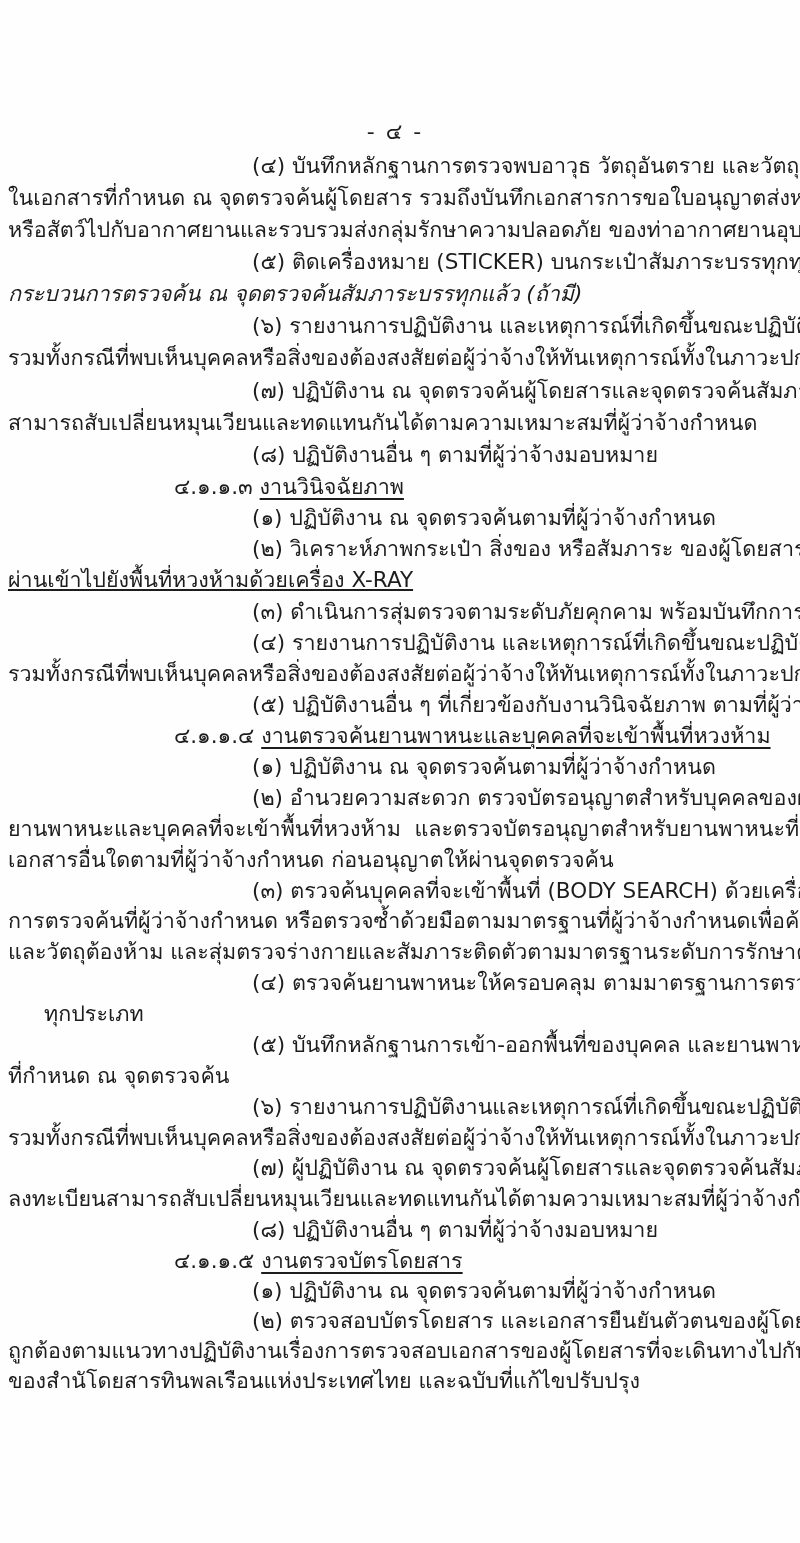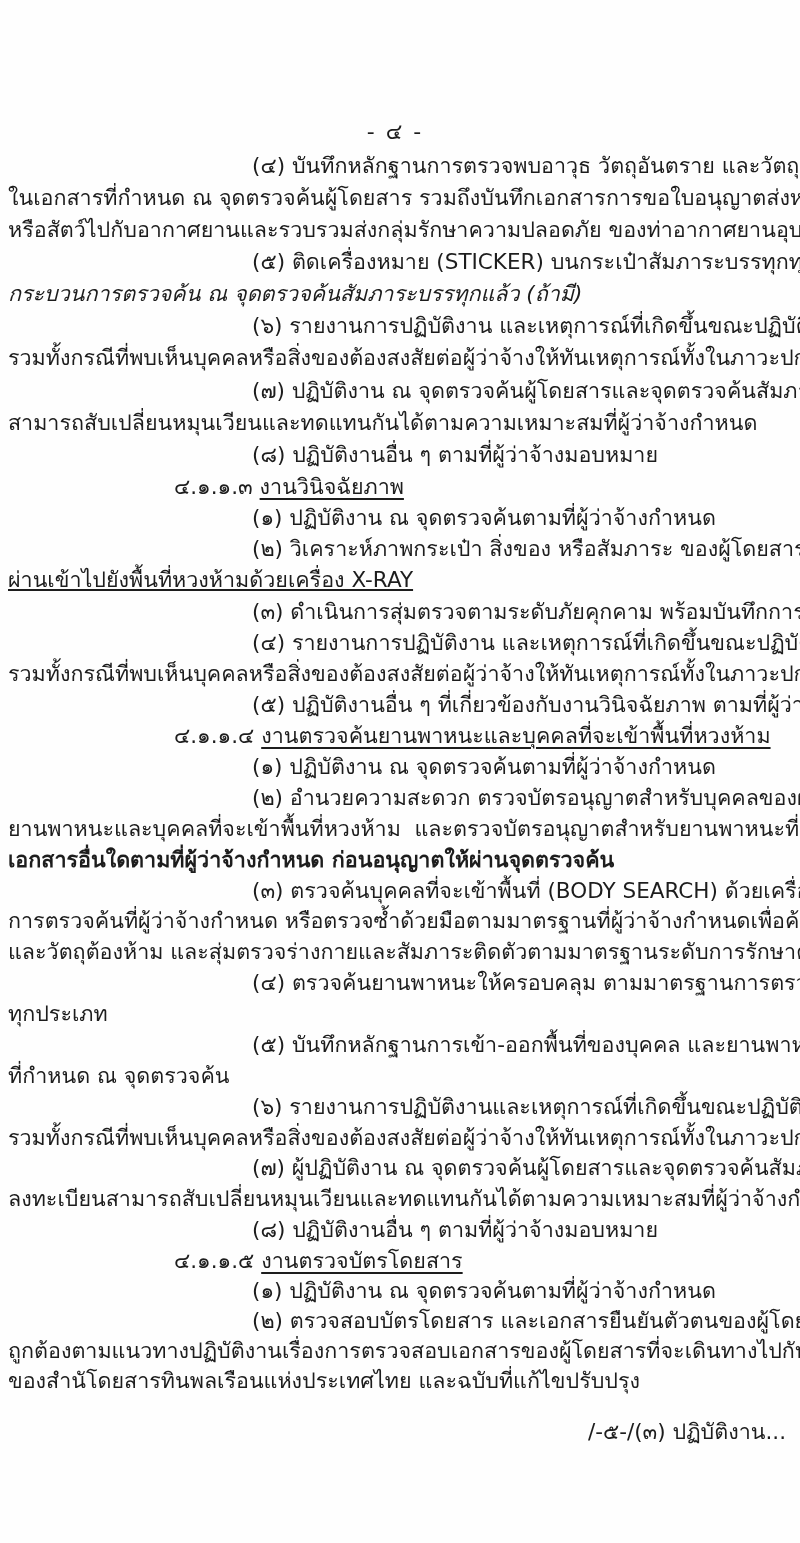--- a/index.html
+++ b/index.html
@@ -74,34 +74,33 @@
       <div class="line item" style="top: 535px;">(๒) วิเคราะห์ภาพกระเป๋า สิ่งของ หรือสัมภาระ ของผู้โดยสาร บุคคลที่</div>
       <div class="line flush" style="top: 566px; text-decoration: underline;">ผ่านเข้าไปยังพื้นที่หวงห้ามด้วยเครื่อง X-RAY</div>
       <div class="line item" style="top: 598px;">(๓) ดำเนินการสุ่มตรวจตามระดับภัยคุกคาม พร้อมบันทึกการสุ่มตรวจ</div>
       <div class="line item" style="top: 629px;">(๔) รายงานการปฏิบัติงาน และเหตุการณ์ที่เกิดขึ้นขณะปฏิบัติหน้าที่</div>
       <div class="line flush" style="top: 660px;">รวมทั้งกรณีที่พบเห็นบุคคลหรือสิ่งของต้องสงสัยต่อผู้ว่าจ้างให้ทันเหตุการณ์ทั้งในภาวะปกติและภาวะฉุกเฉิน</div>
       <div class="line item" style="top: 691px;">(๕) ปฏิบัติงานอื่น ๆ ที่เกี่ยวข้องกับงานวินิจฉัยภาพ ตามที่ผู้ว่าจ้างมอบหมาย</div>
       <div class="line section" style="top: 722px; text-align: center;"><span>๔.๑.๑.๔ </span><span class="sectitle">งานตรวจค้นยานพาหนะและบุคคลที่จะเข้าพื้นที่หวงห้าม</span></div>
       <div class="line item" style="top: 753px;">(๑) ปฏิบัติงาน ณ จุดตรวจค้นตามที่ผู้ว่าจ้างกำหนด</div>
       <div class="line item" style="top: 784px;">(๒) อำนวยความสะดวก ตรวจบัตรอนุญาตสำหรับบุคคลของผู้ขับขี่</div>
       <div class="line flush" style="top: 815px;">ยานพาหนะและบุคคลที่จะเข้าพื้นที่หวงห้าม  และตรวจบัตรอนุญาตสำหรับยานพาหนะที่ออกโดยผู้ว่าจ้างหรือ</div>
-      <div class="line flush" style="top: 846px; font-weight: bold;">เอกสารอื่นใดตามที่ผู้ว่าจ้างกำหนด ก่อนอนุญาตให้ผ่านจุดตรวจค้น</div>
+      <div class="line flush" style="top: 846px;">เอกสารอื่นใดตามที่ผู้ว่าจ้างกำหนด ก่อนอนุญาตให้ผ่านจุดตรวจค้น</div>
       <div class="line item" style="top: 877px;">(๓) ตรวจค้นบุคคลที่จะเข้าพื้นที่ (BODY SEARCH) ด้วยเครื่องมืออุปกรณ์</div>
       <div class="line flush" style="top: 907px;">การตรวจค้นที่ผู้ว่าจ้างกำหนด หรือตรวจซ้ำด้วยมือตามมาตรฐานที่ผู้ว่าจ้างกำหนดเพื่อค้นหาอาวุธวัตถุอันตราย</div>
       <div class="line flush" style="top: 938px;">และวัตถุต้องห้าม และสุ่มตรวจร่างกายและสัมภาระติดตัวตามมาตรฐานระดับการรักษาความปลอดภัย</div>
       <div class="line item" style="top: 969px;">(๔) ตรวจค้นยานพาหนะให้ครอบคลุม ตามมาตรฐานการตรวจค้นยานพาหนะ</div>
-      <div class="line flush" style="top: 1000px;">ทุกประเภท</div>
+      <div class="line flush" style="top: 1000px; margin-left: 36px;">ทุกประเภท</div>
       <div class="line item" style="top: 1031px;">(๕) บันทึกหลักฐานการเข้า-ออกพื้นที่ของบุคคล และยานพาหนะ ในเอกสาร</div>
       <div class="line flush" style="top: 1062px;">ที่กำหนด ณ จุดตรวจค้น</div>
       <div class="line item" style="top: 1093px;">(๖) รายงานการปฏิบัติงานและเหตุการณ์ที่เกิดขึ้นขณะปฏิบัติหน้าที่</div>
       <div class="line flush" style="top: 1124px;">รวมทั้งกรณีที่พบเห็นบุคคลหรือสิ่งของต้องสงสัยต่อผู้ว่าจ้างให้ทันเหตุการณ์ทั้งในภาวะปกติและภาวะฉุกเฉิน</div>
       <div class="line item" style="top: 1154px;">(๗) ผู้ปฏิบัติงาน ณ จุดตรวจค้นผู้โดยสารและจุดตรวจค้นสัมภาระ</div>
       <div class="line flush" style="top: 1185px;">ลงทะเบียนสามารถสับเปลี่ยนหมุนเวียนและทดแทนกันได้ตามความเหมาะสมที่ผู้ว่าจ้างกำหนด</div>
       <div class="line item" style="top: 1216px;">(๘) ปฏิบัติงานอื่น ๆ ตามที่ผู้ว่าจ้างมอบหมาย</div>
       <div class="line section" style="top: 1247px;"><span>๔.๑.๑.๕ </span><span class="sectitle">งานตรวจบัตรโดยสาร</span></div>
       <div class="line item" style="top: 1277px;">(๑) ปฏิบัติงาน ณ จุดตรวจค้นตามที่ผู้ว่าจ้างกำหนด</div>
       <div class="line item" style="top: 1307px;">(๒) ตรวจสอบบัตรโดยสาร และเอกสารยืนยันตัวตนของผู้โดยสารให้</div>
       <div class="line flush" style="top: 1337px;">ถูกต้องตามแนวทางปฏิบัติงานเรื่องการตรวจสอบเอกสารของผู้โดยสารที่จะเดินทางไปกับอากาศยาน</div>
       <div class="line flush" style="top: 1367px;">ของสำนัโดยสารทินพลเรือนแห่งประเทศไทย และฉบับที่แก้ไขปรับปรุง</div>
     </div>
 
-  <div class="footer">/-๕-/(๓) ปฏิบัติงาน...</div>
 </div>
 
 </body></html>

